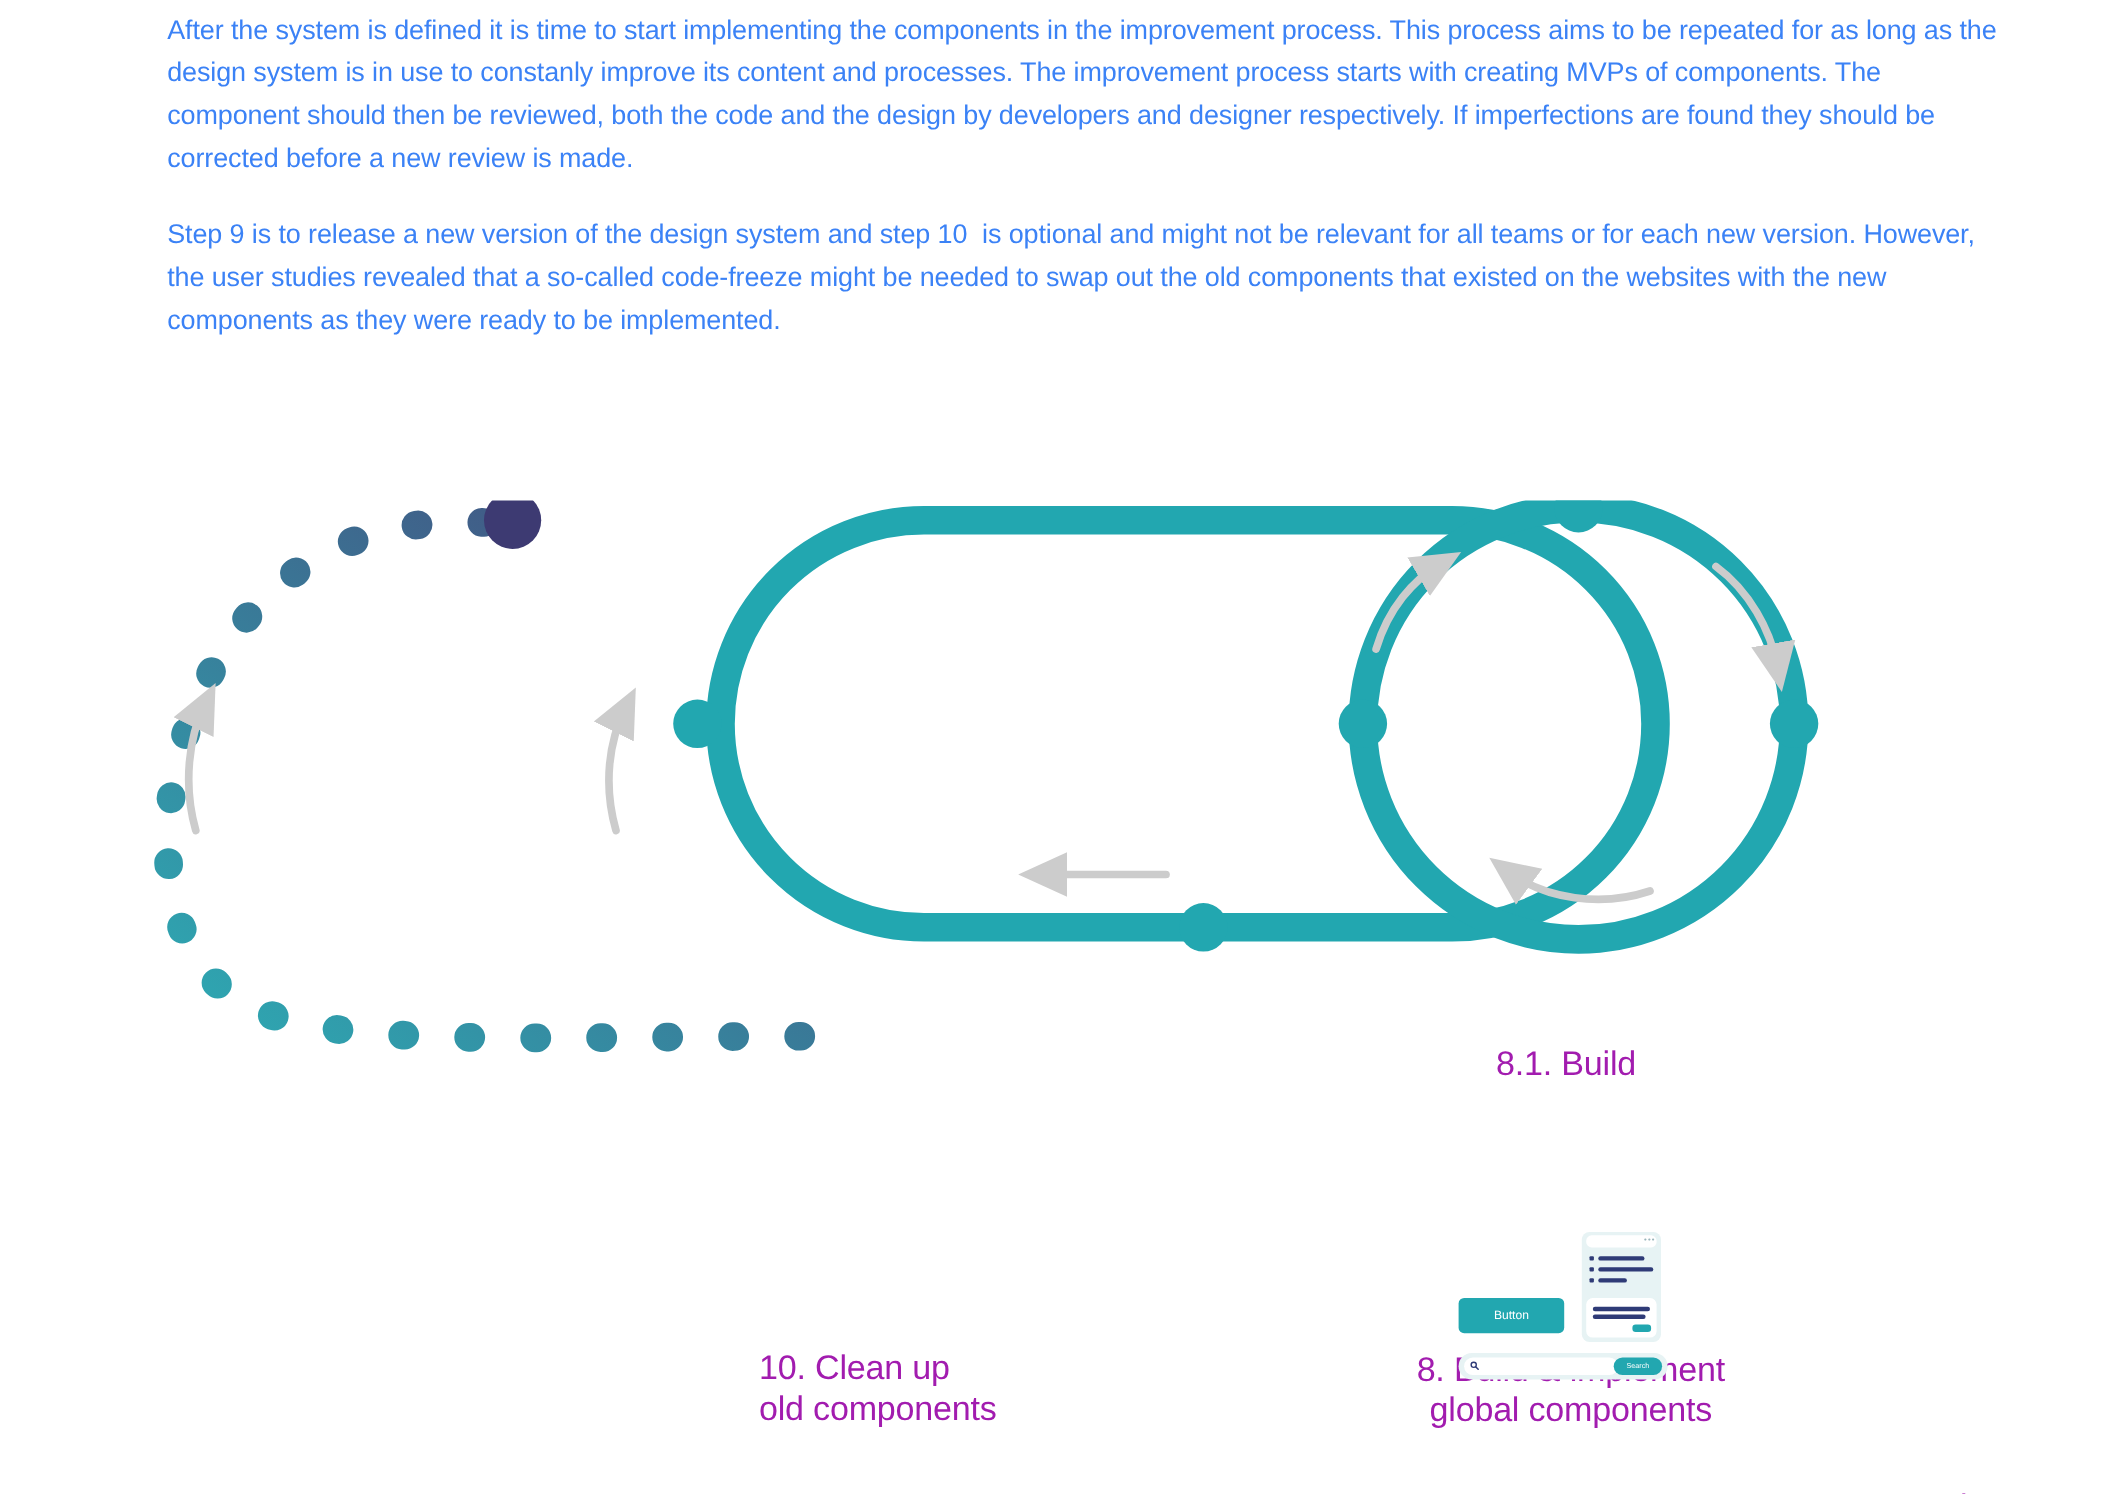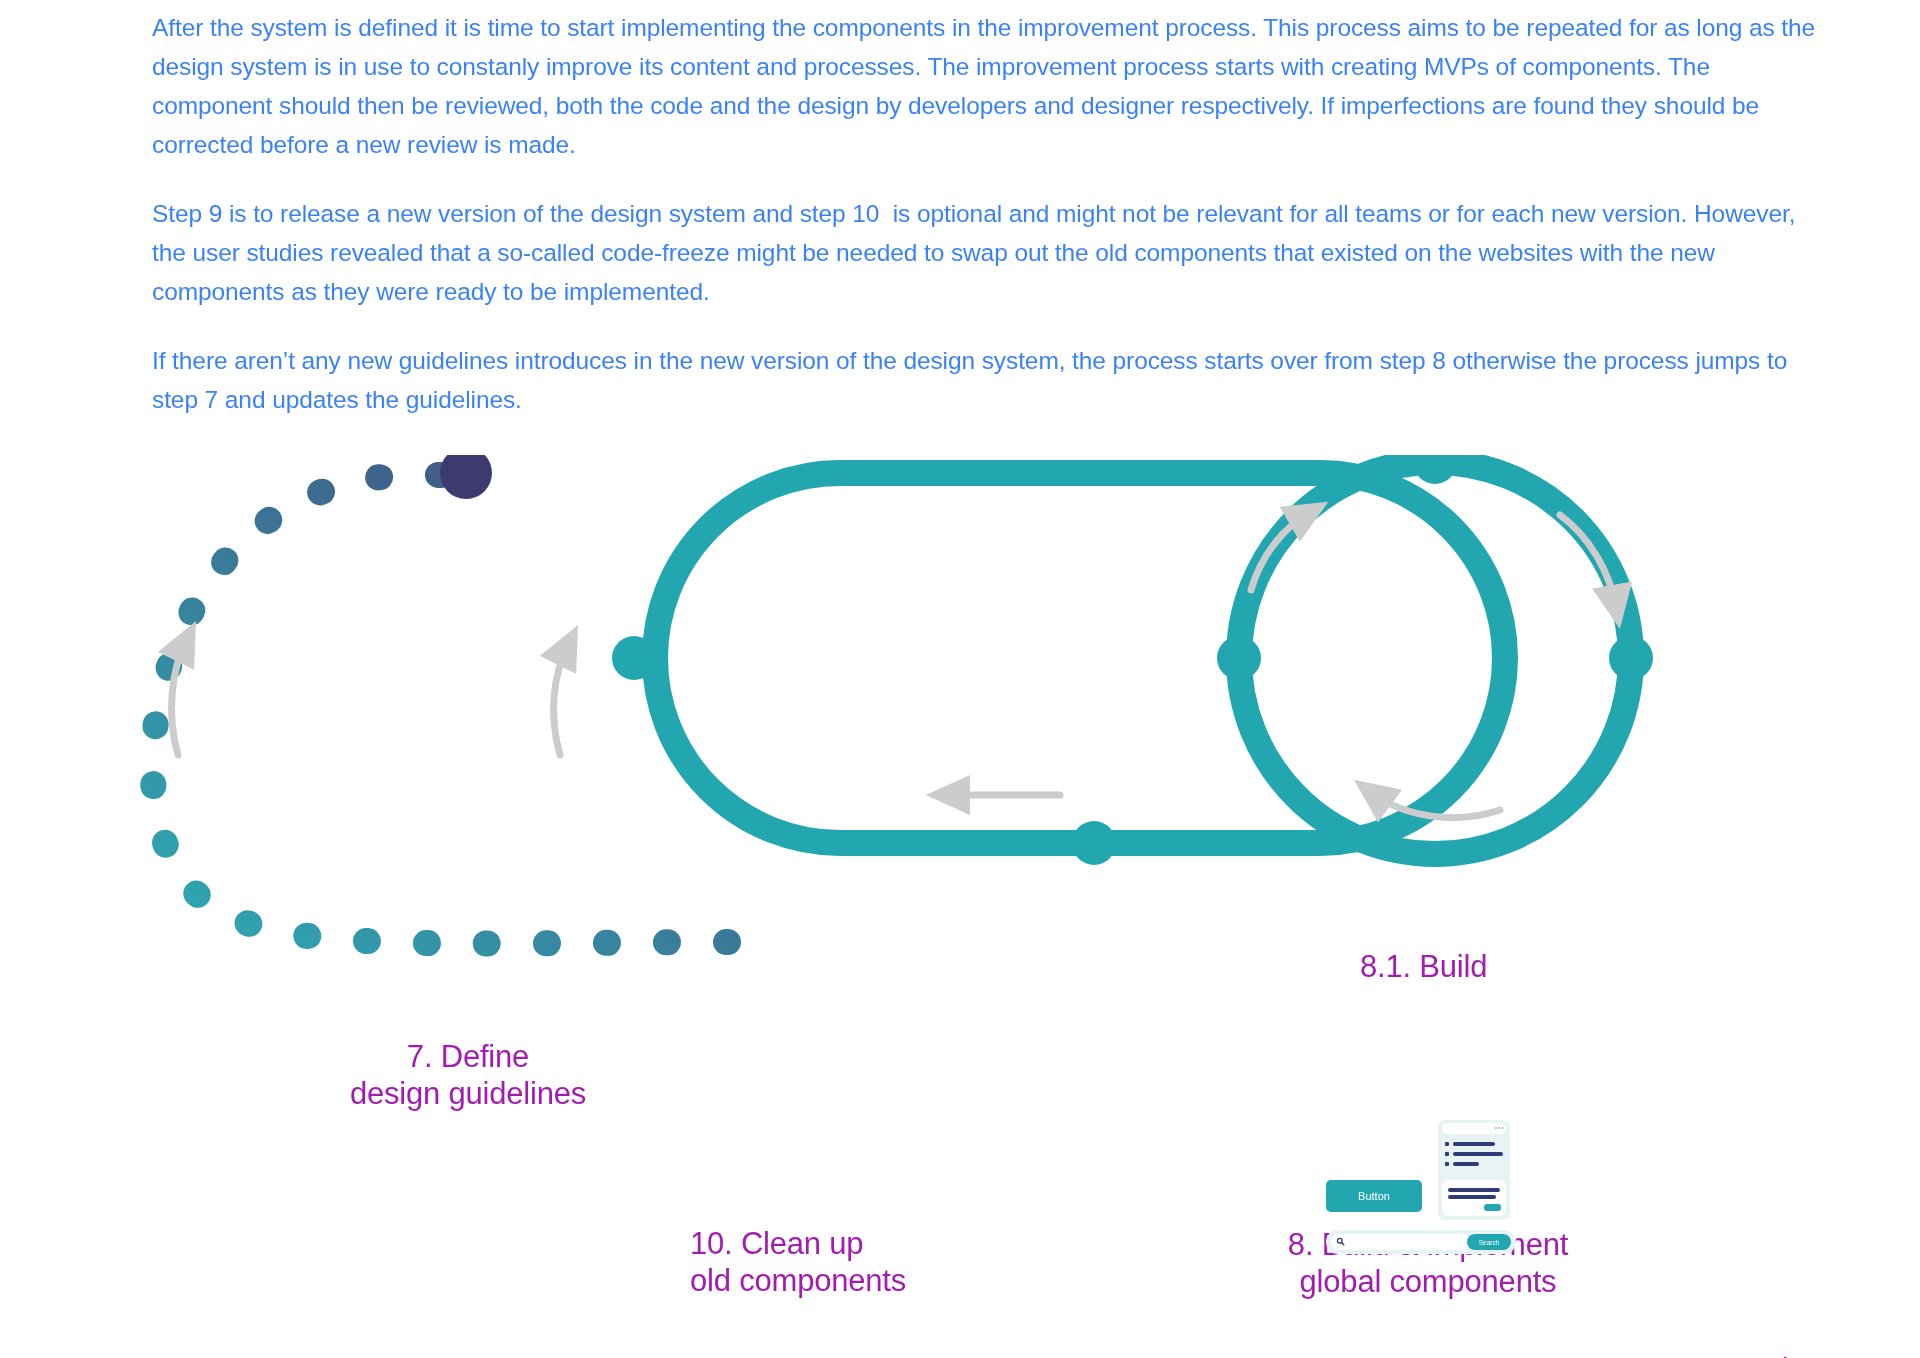--- a/index.html
+++ b/index.html
@@ -168,21 +168,20 @@
   }
 </style>
 </head>
 <body>
 
 <div class="page">
 
   <div class="prose">
     <p class="para">After the system is defined it is time to start implementing the components in the improvement process. This process aims to be repeated for as long as the design system is in use to constanly improve its content and processes. The improvement process starts with creating MVPs of components. The component should then be reviewed, both the code and the design by developers and designer respectively. If imperfections are found they should be corrected before a new review is made.</p>
     <p class="para">Step 9 is to release a new version of the design system and step 10  is optional and might not be relevant for all teams or for each new version. However, the user studies revealed that a so-called code-freeze might be needed to swap out the old components that existed on the websites with the new components as they were ready to be implemented.</p>
-    <p class="para">If there aren’t any new guidelines introduces in the new version of the design system, the process starts over from step 8 otherwise the process jumps to step 7 and updates the guidelines.</p>
   </div>
 
   <div class="diagram">
 
     <svg width="1920" height="760" viewBox="0 0 1920 760" xmlns="http://www.w3.org/2000/svg">
 
       <defs>
         <linearGradient id="gradTail" x1="0" y1="0" x2="1" y2="0">
           <stop offset="0%" stop-color="#3d3a72"></stop>
           <stop offset="100%" stop-color="#22a7b0"></stop>
@@ -233,22 +232,20 @@
         <path d="M 1500,355 C 1455,370 1405,362 1372,338"></path>
 
         <path d="M 1060,340 L 948,340"></path>
 
         <path d="M 560,300 C 548,258 554,218 568,190"></path>
 
         <path d="M 178,300 C 166,258 172,214 186,186"></path>
       </g>
     </svg>
 
-    <div class="dlabel" id="label-7" style="white-space:pre-line;">7. Define
-design guidelines</div>
     <div class="dlabel" id="label-81">8.1. Build</div>
     <div class="dlabel" id="label-10" style="white-space:pre-line;">10. Clean up
 old components</div>
     <div class="dlabel" id="label-83">8.3. Improve</div>
     <div class="dlabel" id="label-8" style="white-space:pre-line;">8. Build &amp; implement
 global components</div>
     <div class="dlabel" id="label-82">8.2. Review</div>
 
     <div class="mock">
 

